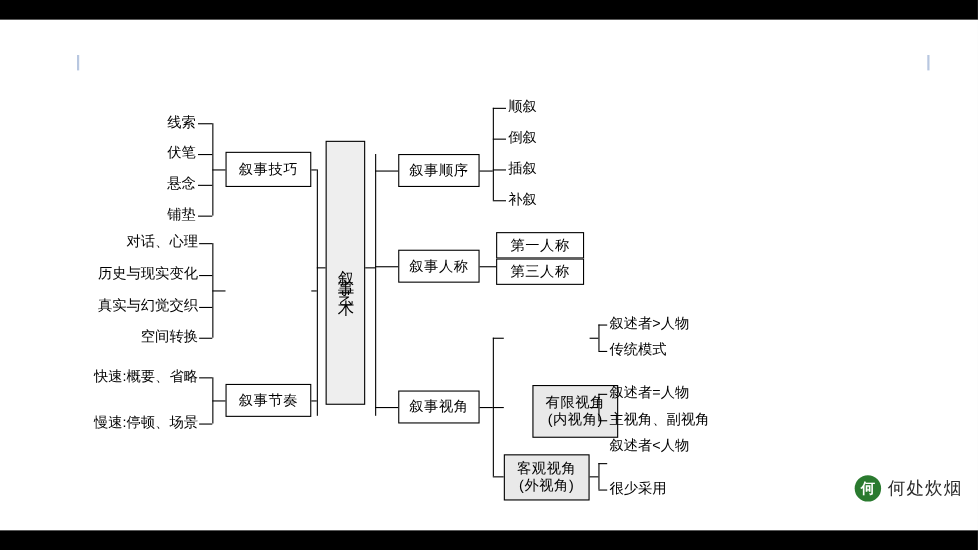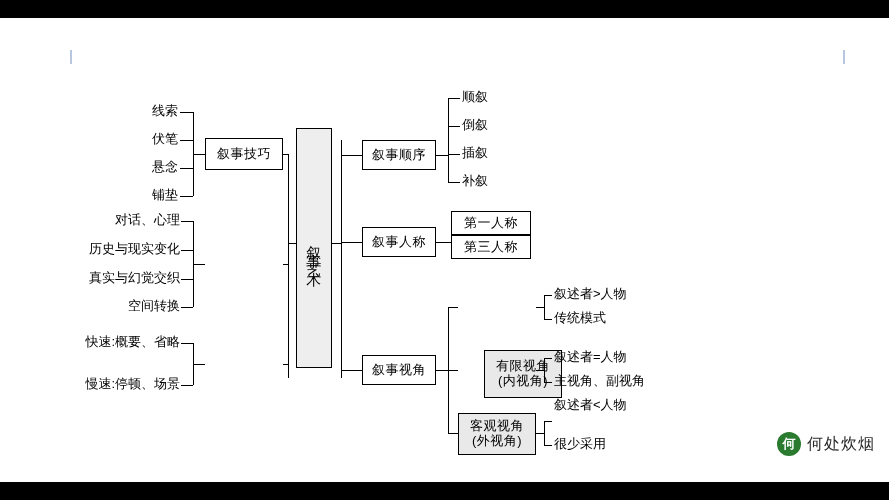--- a/index.html
+++ b/index.html
@@ -153,20 +153,21 @@
     <div class="ln v" style="left:193px; top:203px; height:86px;"></div>
     <div class="ln h" style="left:181px; top:203px; width:12px;"></div>
     <div class="ln h" style="left:181px; top:232px; width:12px;"></div>
     <div class="ln h" style="left:181px; top:261px; width:12px;"></div>
     <div class="ln h" style="left:181px; top:289px; width:12px;"></div>
     <div class="label right" style="left:50px; top:195px; width:130px;">对话、心理</div>
     <div class="label right" style="left:50px; top:224px; width:130px;">历史与现实变化</div>
     <div class="label right" style="left:50px; top:253px; width:130px;">真实与幻觉交织</div>
     <div class="label right" style="left:50px; top:281px; width:130px;">空间转换</div>
 
+    <div class="node" style="left:205px; top:331px; width:78px; height:30px;">叙事节奏</div>
     <div class="ln h" style="left:283px; top:346px; width:5px;"></div>
     <div class="ln h" style="left:193px; top:346px; width:12px;"></div>
     <div class="ln v" style="left:193px; top:325px; height:42px;"></div>
     <div class="ln h" style="left:181px; top:325px; width:12px;"></div>
     <div class="ln h" style="left:181px; top:367px; width:12px;"></div>
     <div class="label right" style="left:50px; top:317px; width:130px;">快速:概要、省略</div>
     <div class="label right" style="left:50px; top:359px; width:130px;">慢速:停顿、场景</div>
 
     <div class="ln v" style="left:341px; top:122px; height:238px;"></div>
     <div class="ln h" style="left:332px; top:225px; width:9px;"></div>

